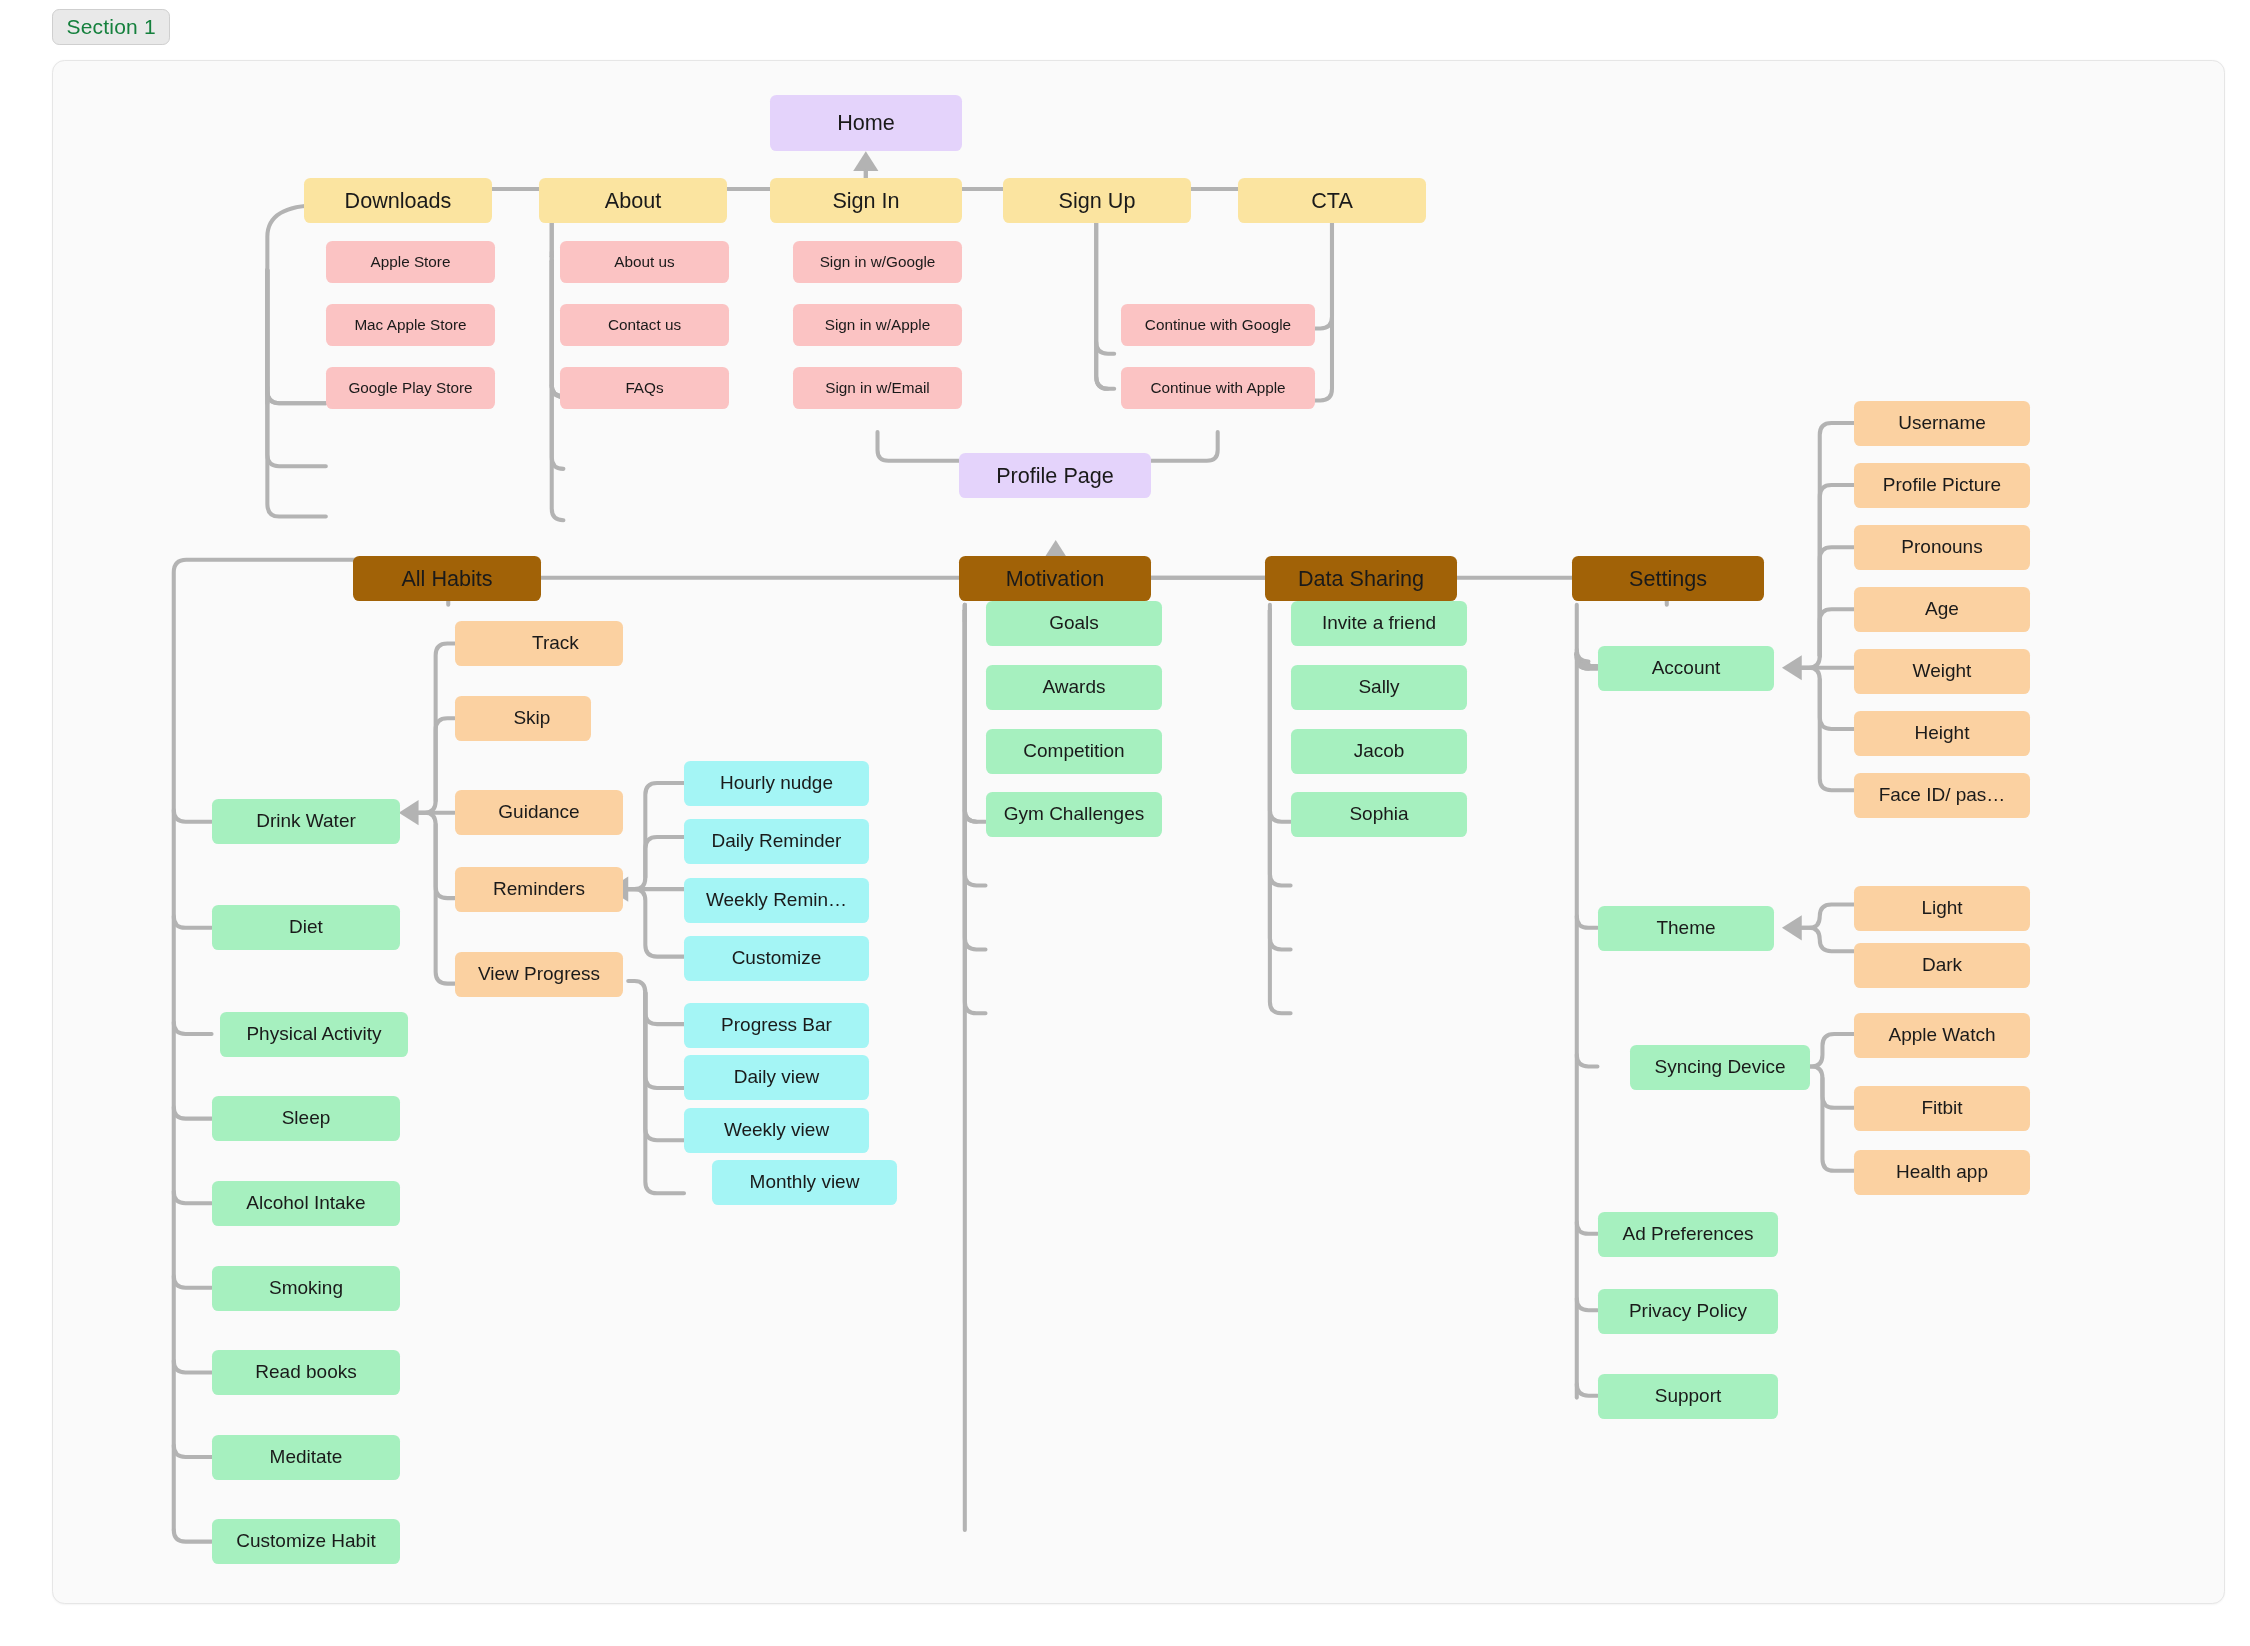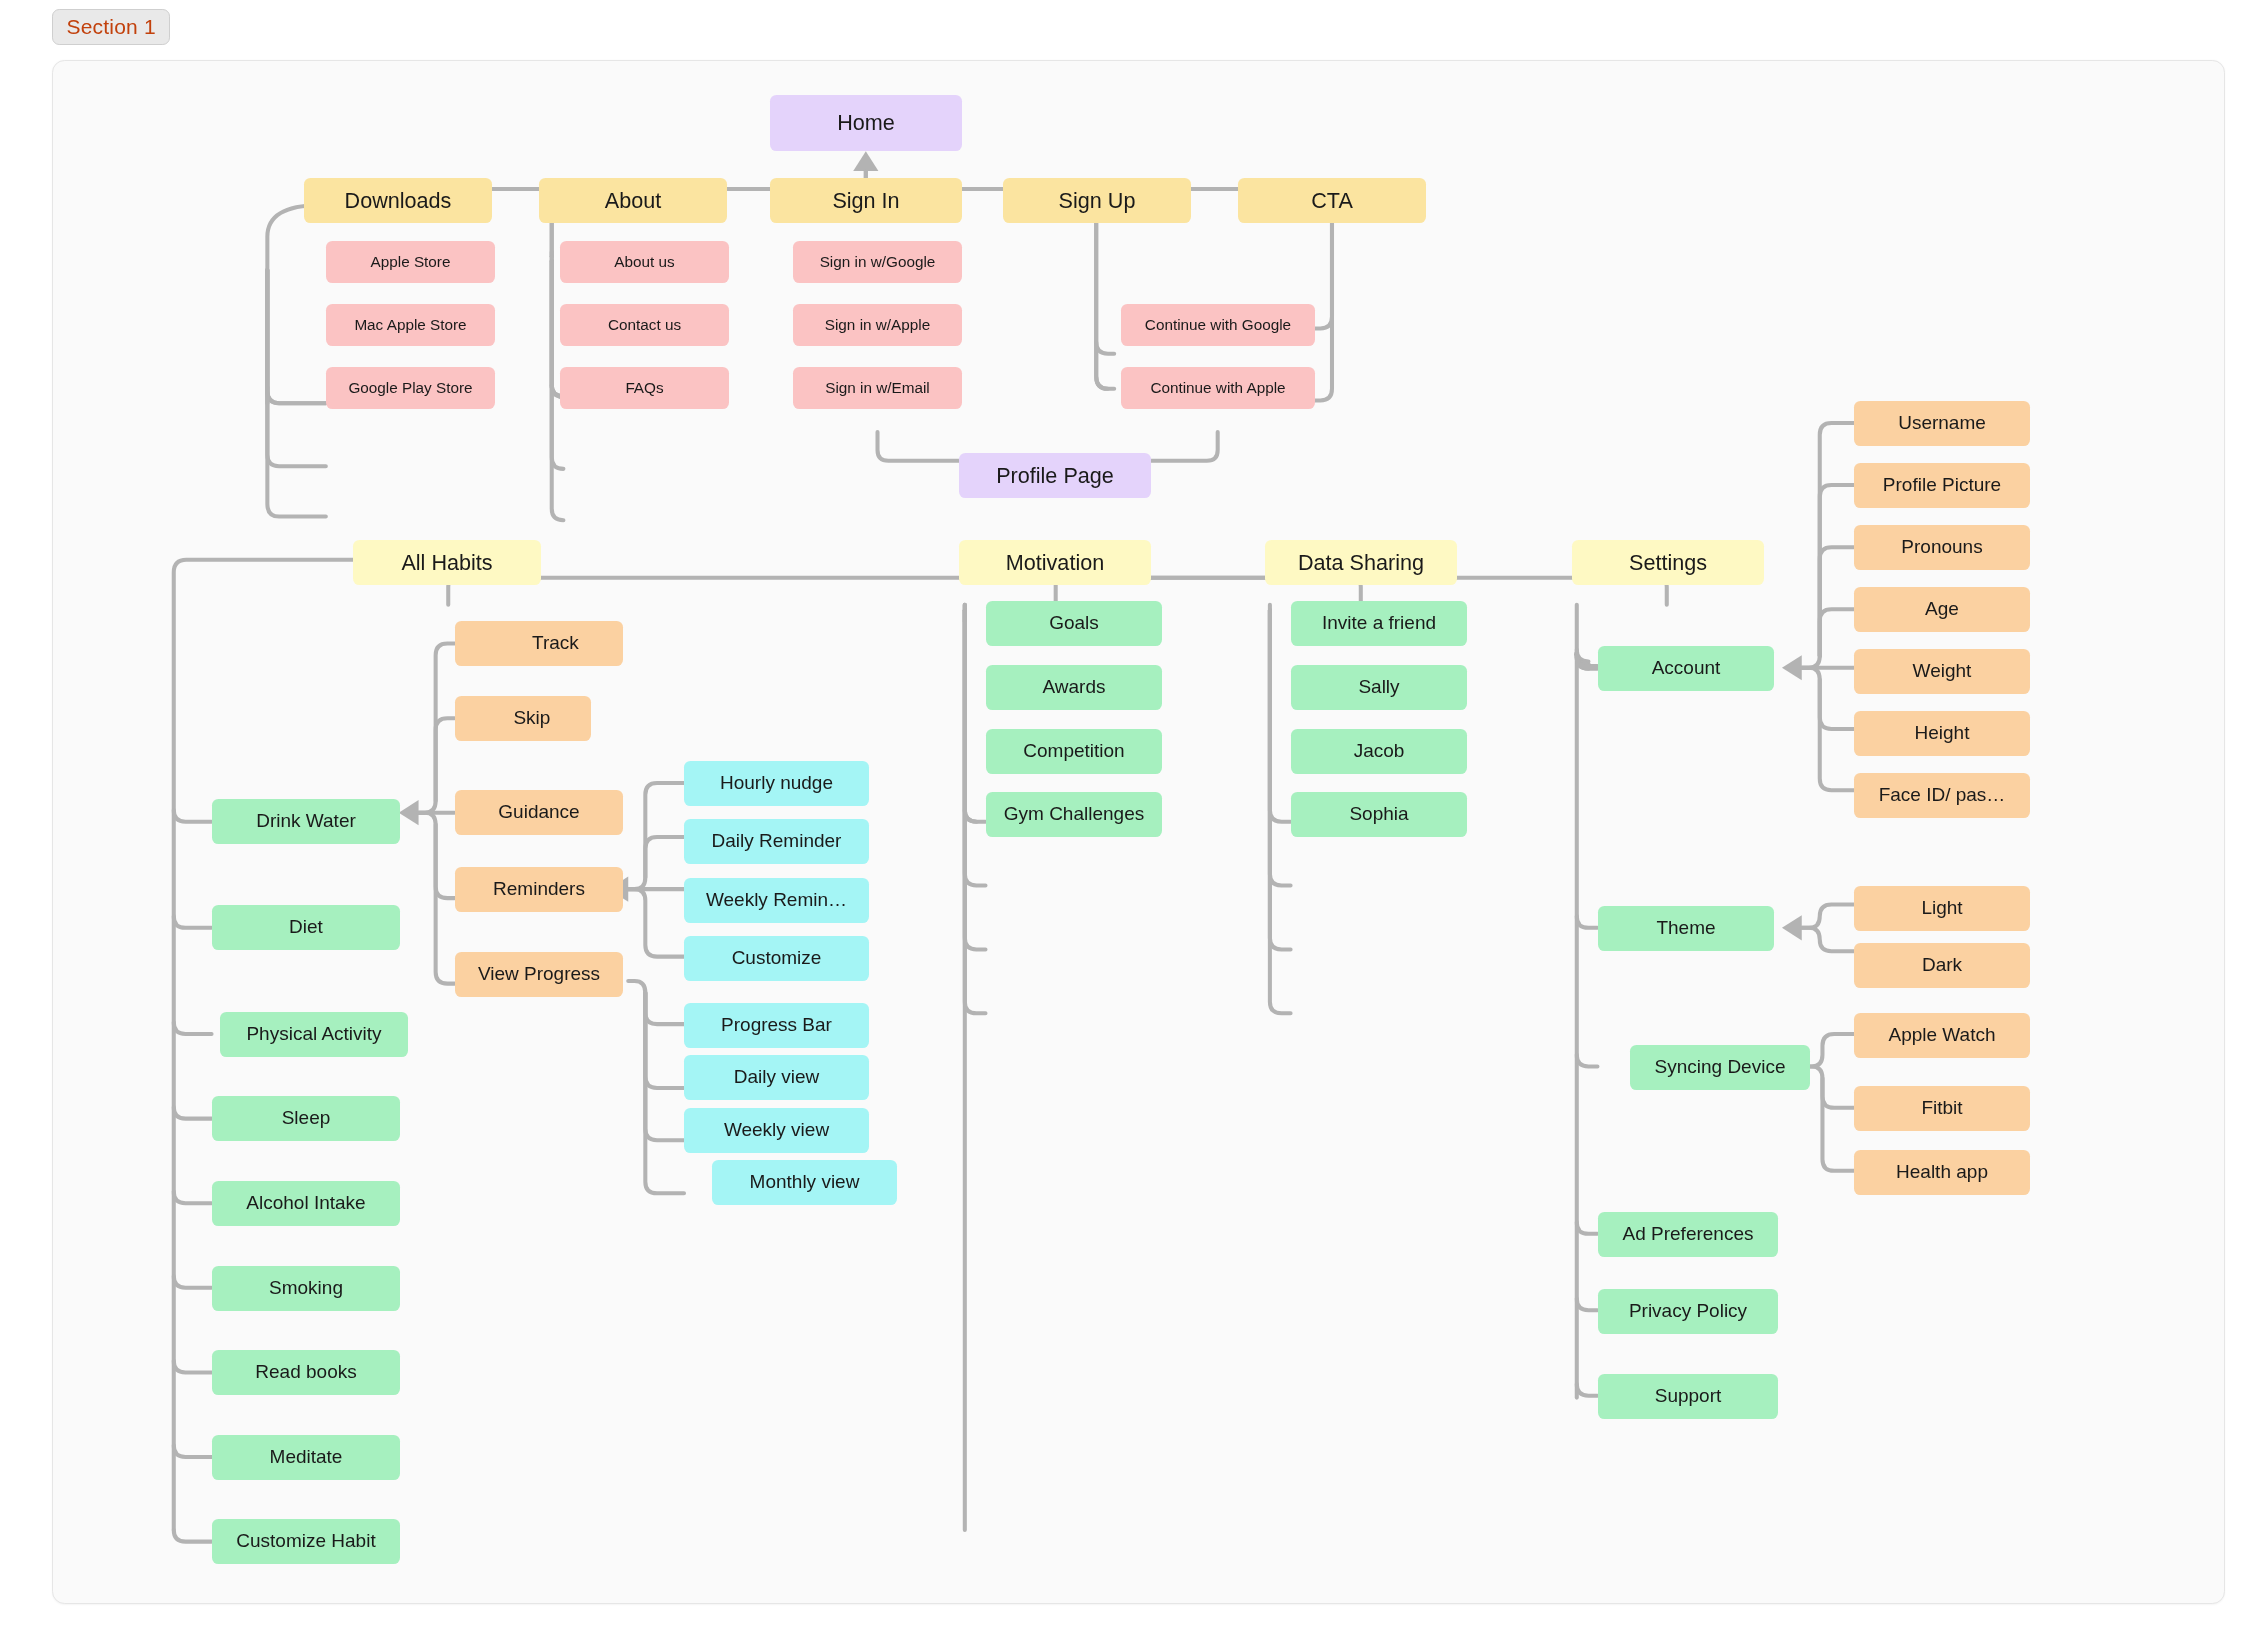--- a/index.html
+++ b/index.html
@@ -20,21 +20,21 @@
   #section-chip {
     position: absolute;
     left: 52px;
     top: 9px;
     background: #e9e9e9;
     border: 0.9px solid #cfcfcf;
     border-radius: 7.2px;
     padding: 6.3px 13.5px 7.2px 13.5px;
     font-size: 21px;
     line-height: 1;
-    color: #c2410c;
+    color: #15803d;
     letter-spacing: 0.2px;
     white-space: nowrap;
     z-index: 5;
   }
   
   #frame {
     position: absolute;
     left: 52px;
     top: 60px;
     width: 2171px;
@@ -74,21 +74,21 @@
     box-sizing: border-box;
     padding: 0 7.2px;
     white-space: nowrap;
     overflow: hidden;
     z-index: 3;
     line-height: 1.1;
   }
   .c-purple { background: #e4d3fb; }
   .c-yellow { background: #fbe4a0; }
   .c-pink   { background: #fbc3c3; }
-  .c-blue   { background: #fef9c3; }
+  .c-blue   { background: #a16207; margin-top: 16px; }
   .c-green  { background: #a6f0bf; text-align: right; }
   .c-orange { background: #fbd1a1; }
   .c-cyan   { background: #a4f5f5; }
 
   .s-lg  { font-size: 21.6px; }
   .s-md  { font-size: 19px; }
   .s-sm  { font-size: 15.3px; }
 </style>
 </head>
 <body>

